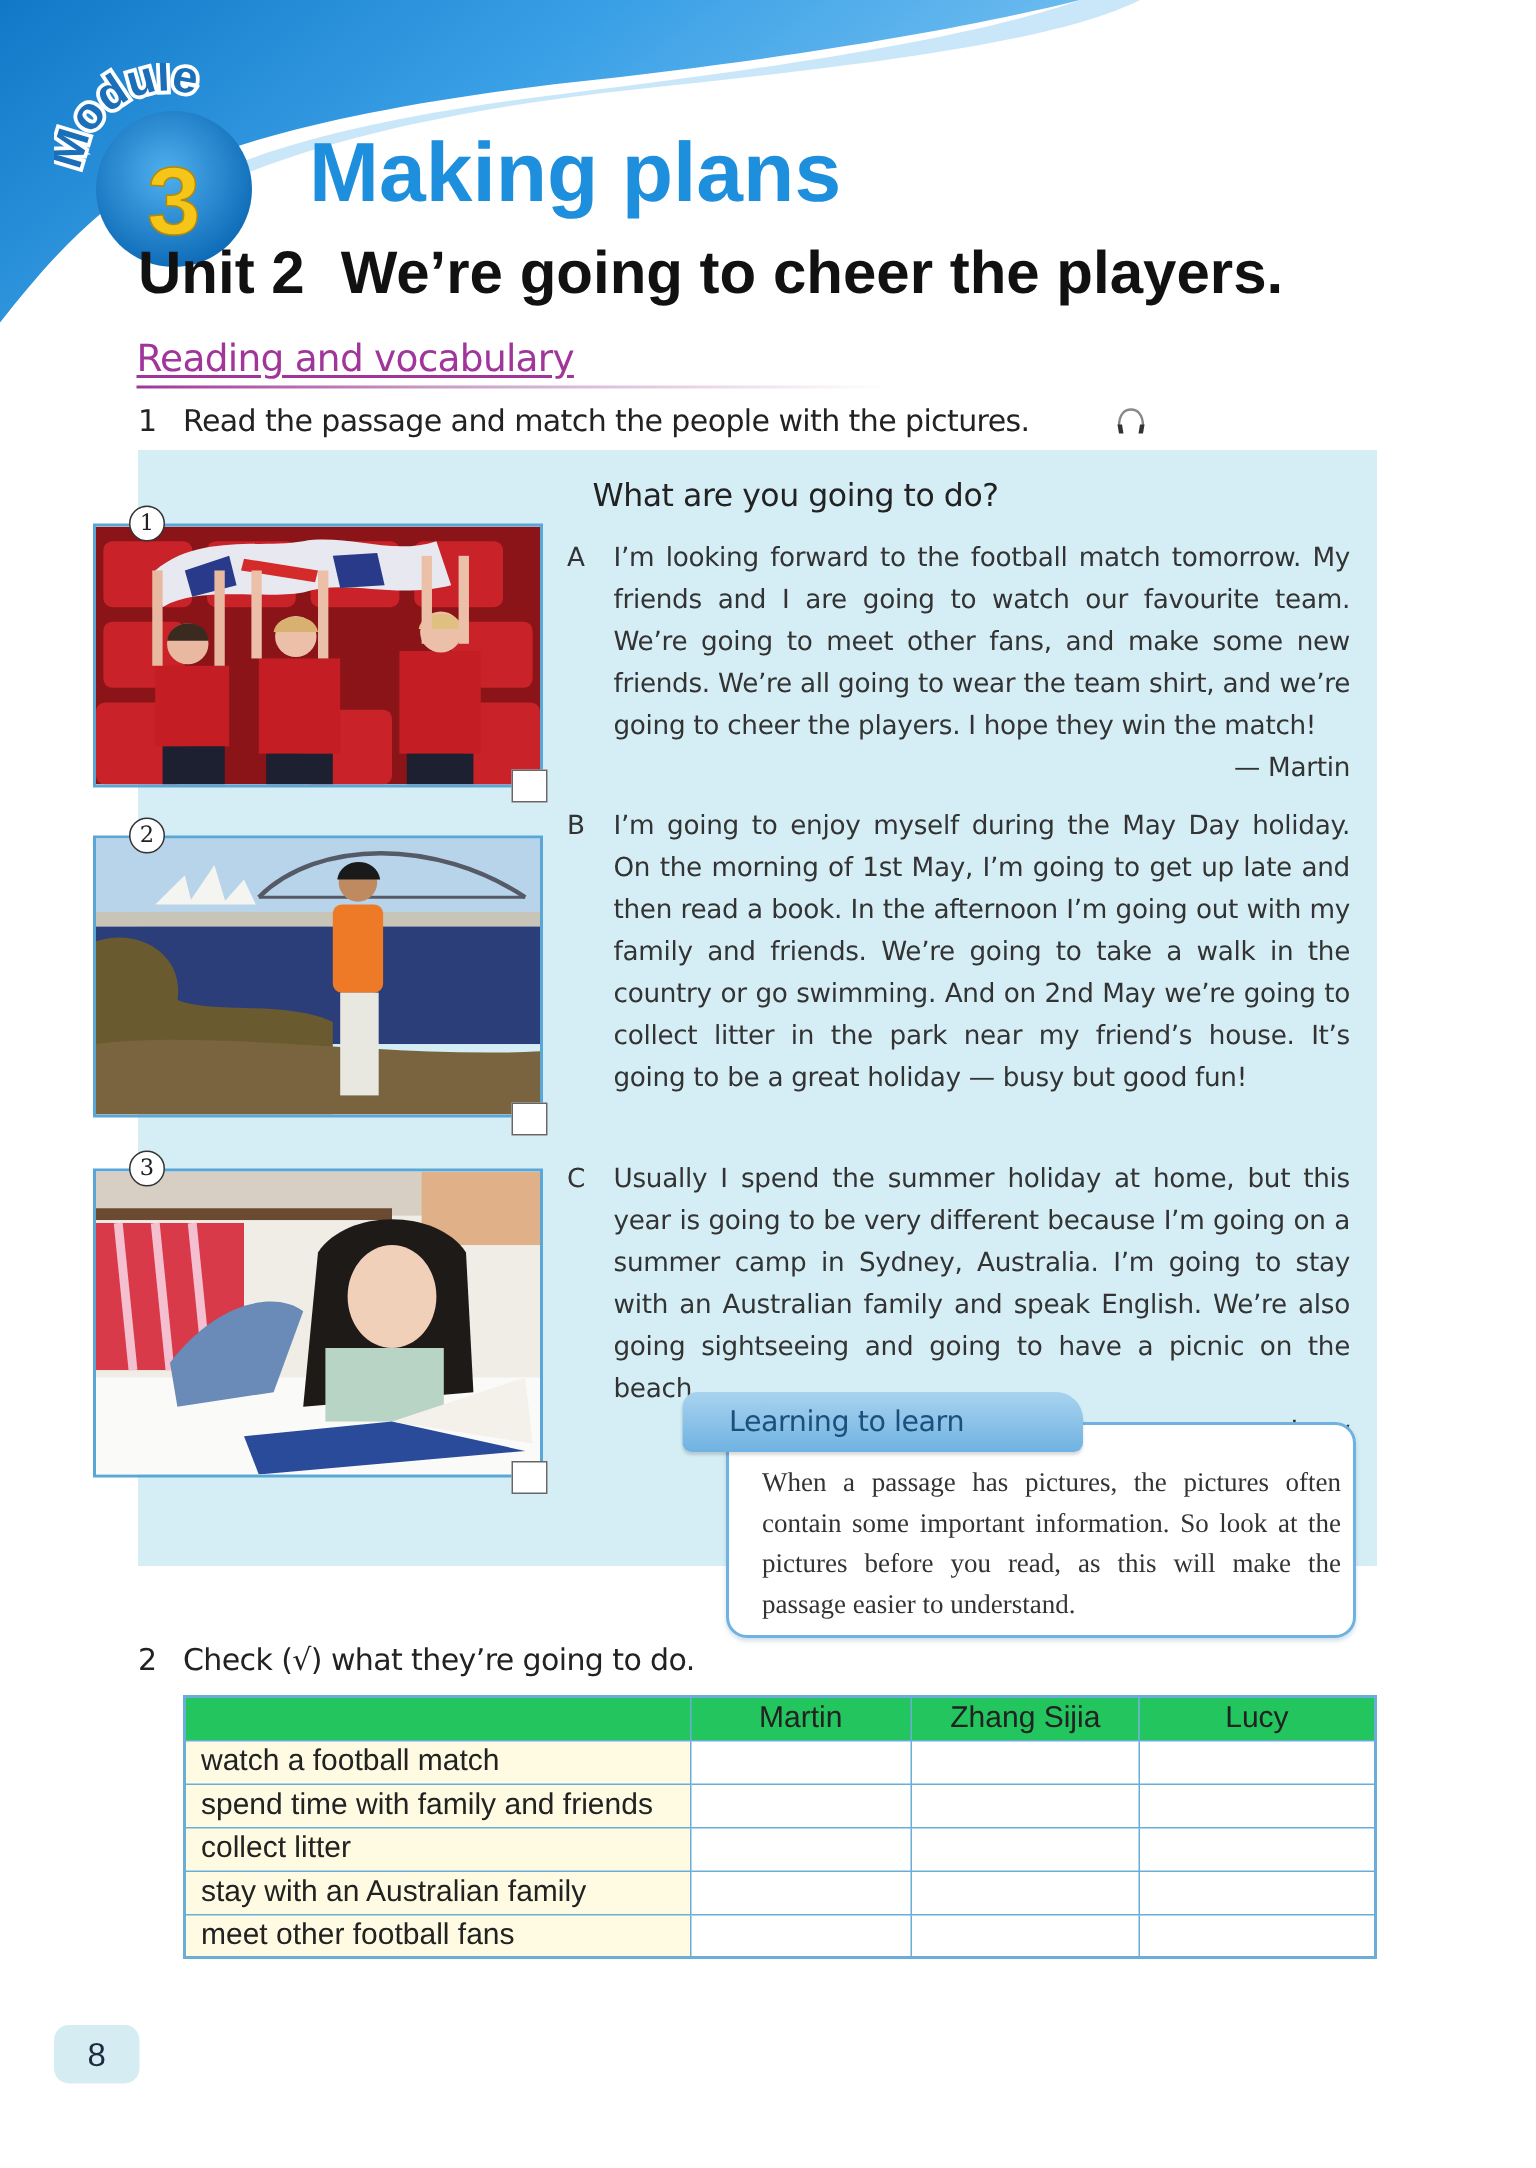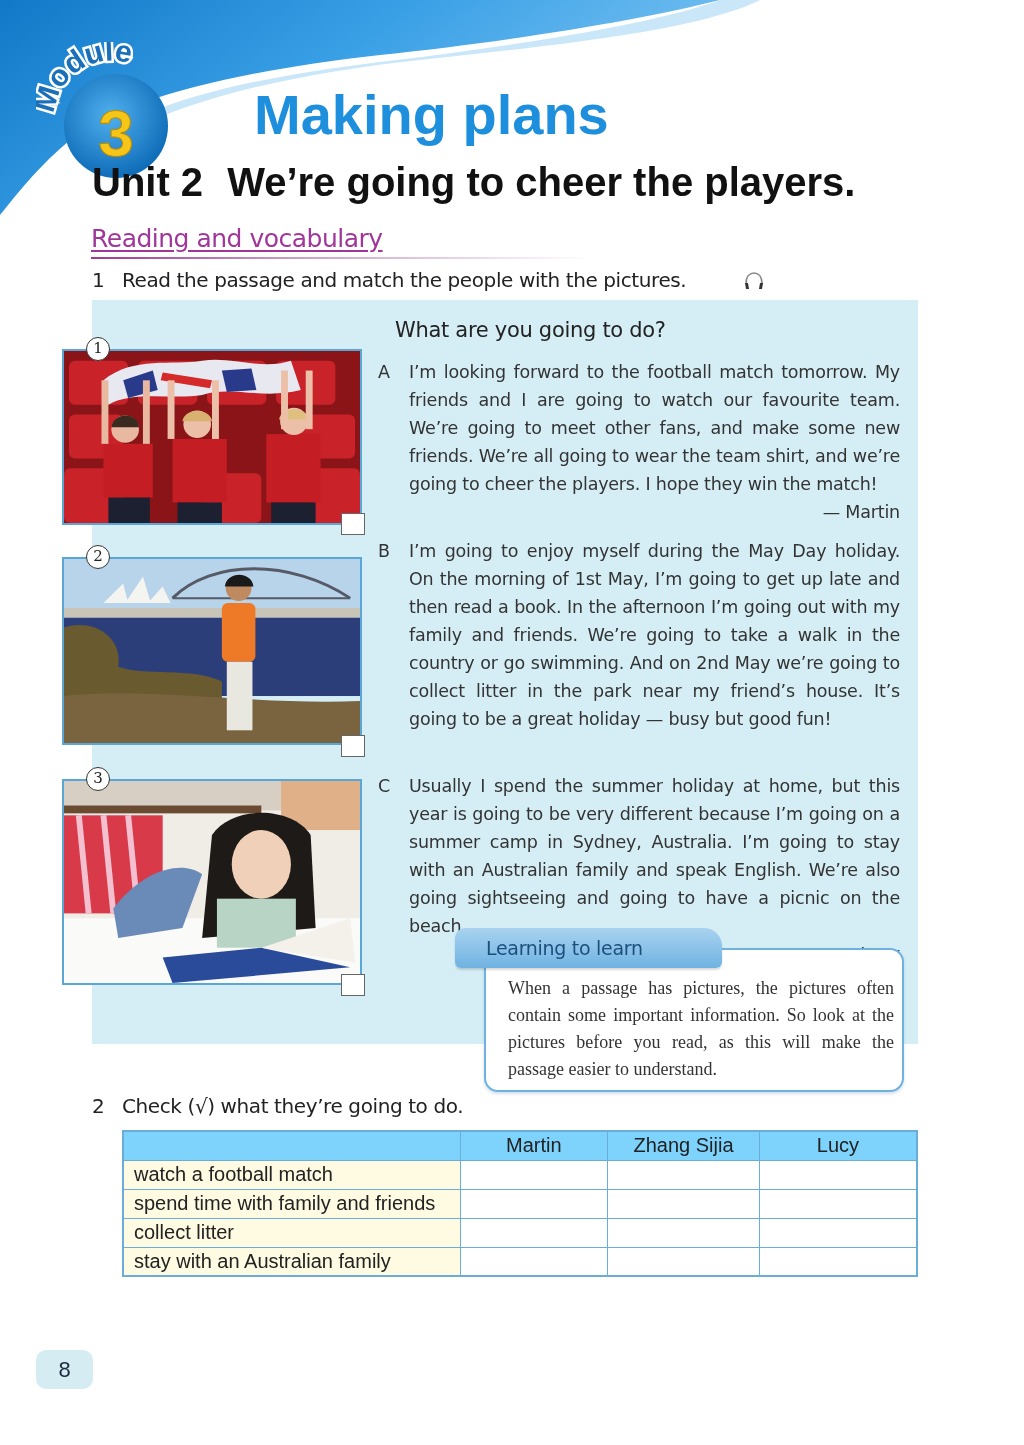--- a/index.html
+++ b/index.html
@@ -7,21 +7,21 @@
     width: 1024px; height: 1445px; position: relative; overflow: hidden;
     background: #ffffff;
     font-family: "DejaVu Sans", sans-serif;
     color: #222;
   }
   .header-wave { position: absolute; left: 0; top: 0; width: 1024px; height: 260px; }
   .module-badge { position: absolute; left: 36px; top: 42px; width: 150px; height: 150px; }
   .module-title {
     position: absolute; left: 206px; top: 82px;
     font-family: "Liberation Sans", sans-serif; font-weight: bold;
-    font-size: 56px; color: #1e8fdc; letter-spacing: 0px; margin-left: 48px;
+    font-size: 56px; color: #1e8fdc; letter-spacing: 0px;
   }
   .unit-title {
     position: absolute; left: 92px; top: 160px;
     font-family: "Liberation Sans", sans-serif; font-weight: bold;
     font-size: 40px; color: #111; white-space: nowrap;
   }
   .unit-title .unit-num { margin-right: 24px; }
   .section-heading {
     position: absolute; left: 91px; top: 224px;
     font-family: "DejaVu Sans", sans-serif; font-size: 25px;
@@ -102,21 +102,21 @@
   .check-table {
     position: absolute; left: 122px; top: 1130px; width: 796px;
     border-collapse: collapse; font-family: "Liberation Sans", sans-serif;
     font-size: 20px; color: #222;
     border: 2px solid #6aaed8;
   }
   .check-table td, .check-table th {
     border: 1.5px solid #6aaed8; height: 29px; padding: 0 10px; box-sizing: border-box;
     font-weight: normal;
   }
-  .check-table th { background: #7dd3fc; text-align: center; }
+  .check-table th { background: #22c55e; text-align: center; }
   .check-table td.activity { background: #fefbe2; width: 338px; text-align: left; }
   .check-table td.cell { background: #fff; }
   .check-table col.c1 { width: 338px; } .check-table col.c2 { width: 148px; }
   .check-table col.c3 { width: 152px; } .check-table col.c4 { width: 158px; }
 
   .page-number {
     position: absolute; left: 36px; top: 1350px; width: 57px; height: 39px;
     background: #d6ecf3; border-radius: 10px;
     font-family: "Liberation Sans", sans-serif; font-size: 22px; color: #1c2b40;
     text-align: center; line-height: 39px;
@@ -318,16 +318,22 @@
       <td class="cell"></td>
       <td class="cell"></td>
       <td class="cell"></td>
     </tr>
     <tr>
       <td class="activity">stay with an Australian family</td>
       <td class="cell"></td>
       <td class="cell"></td>
       <td class="cell"></td>
     </tr>
+    <tr>
+      <td class="activity">meet other football fans</td>
+      <td class="cell"></td>
+      <td class="cell"></td>
+      <td class="cell"></td>
+    </tr>
   </tbody>
 </table>
 
 <div class="page-number">8</div>
 
 </body></html>

